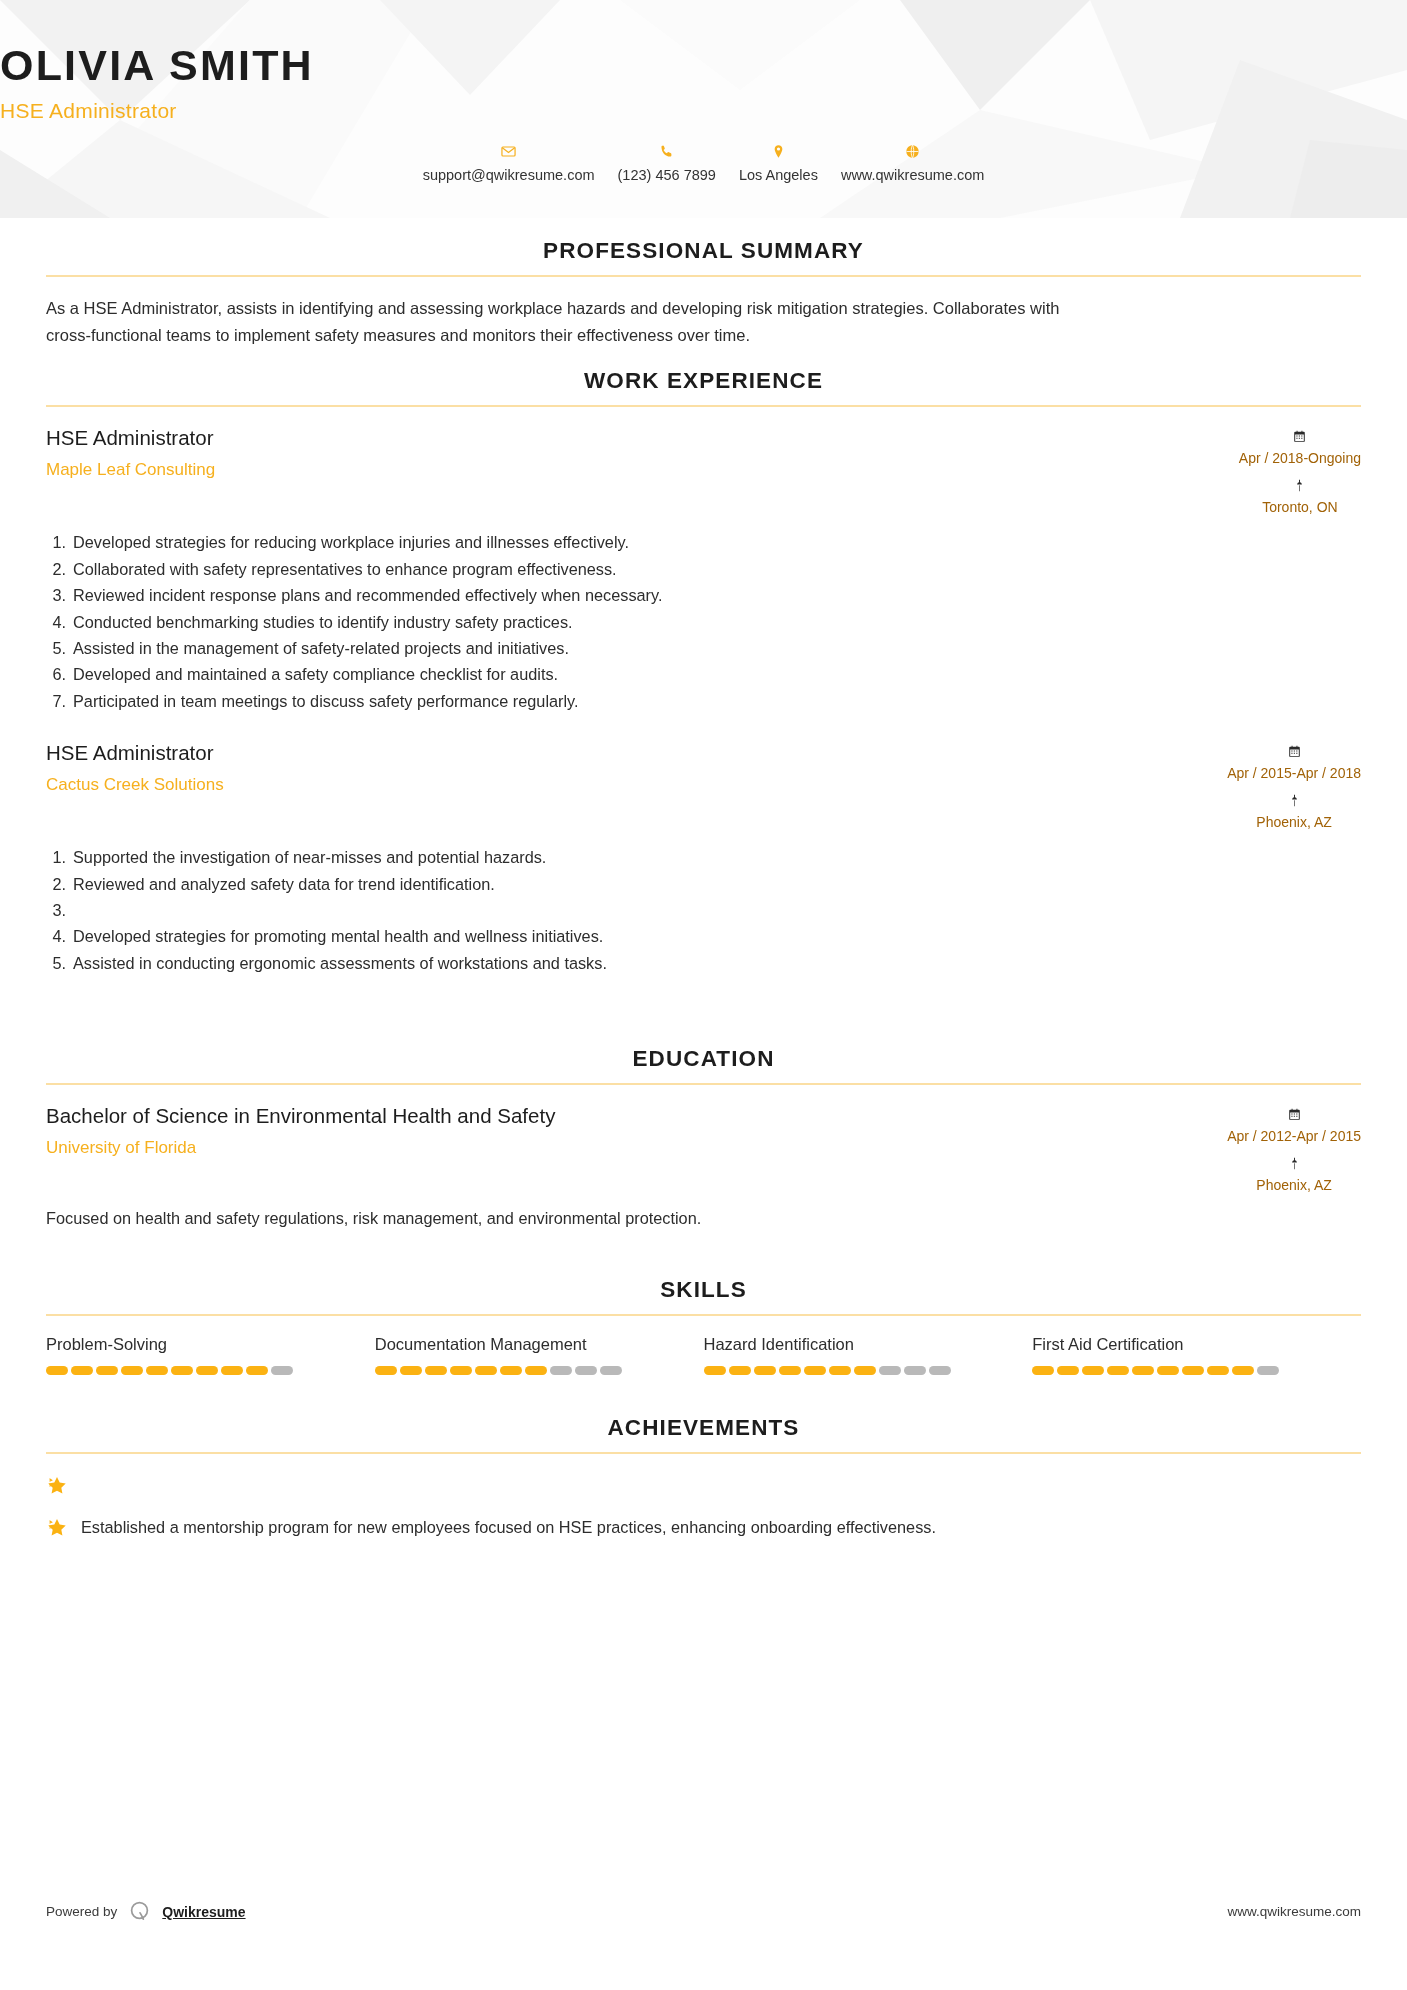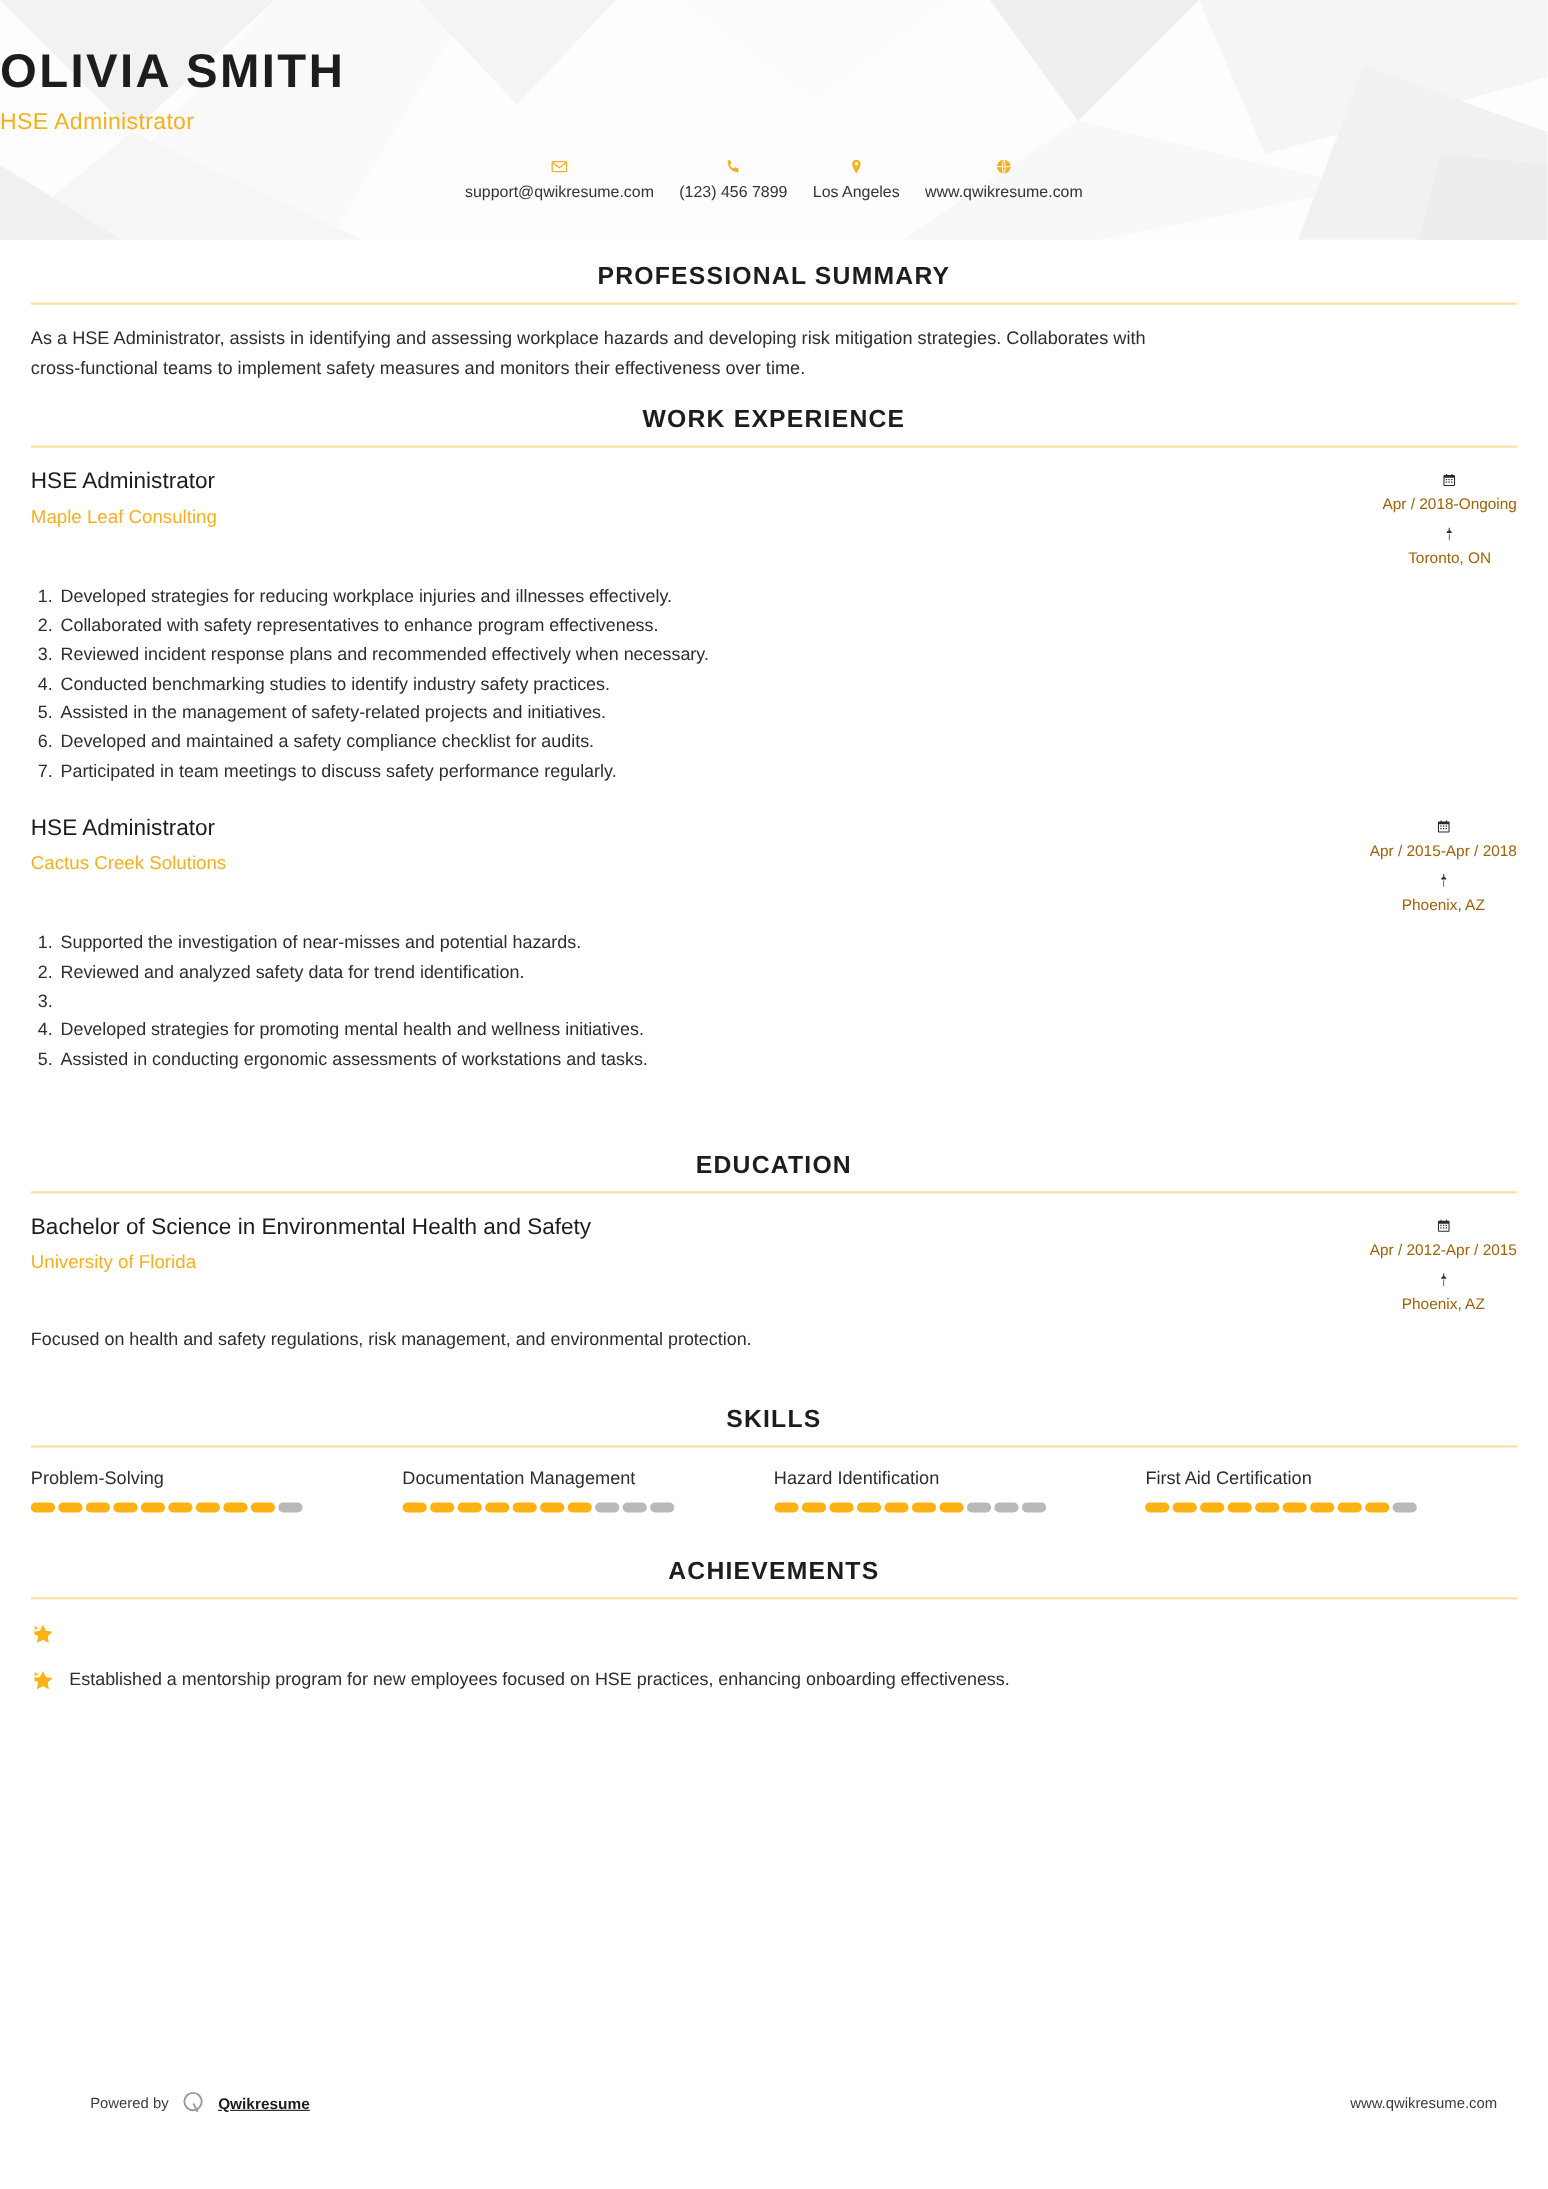--- a/index.html
+++ b/index.html
@@ -77,21 +77,21 @@
     height: 15px;
     align-items: center;
     justify-content: center;
     color: #f6b01e;
     flex: none;
   }
   .contact-item .ci svg { display:block; }
 
   
   .page {
-    padding: 0 28px;
+    padding: 0 46px;
   }
 
   .section { margin-top: 20px; }
 
   .section-title {
     text-align: center;
     font-size: 22.5px;
     font-weight: bold;
     letter-spacing: 1.1px;
     color: #1d1d1d;
@@ -235,21 +235,21 @@
     position: absolute;
     left: 46px;
     right: 46px;
     bottom: 66px;
     display: flex;
     align-items: center;
     justify-content: space-between;
     font-size: 13.5px;
     color: #3b3b3b;
   }
-  .footer-left { display: flex; align-items: center; gap: 10px; margin-left: 36px; }
+  .footer-left { display: flex; align-items: center; gap: 10px; }
   .footer-logo {
     width: 25px; height: 25px;
     color: #9b9b9b;
   }
   .footer-logo svg { display:block; }
   .footer-brand { text-decoration: underline; font-weight: bold; color: #1d1d1d; font-size: 14px;}
   .footer-url { color: #3b3b3b; }
 </style>
 </head>
 <body>

